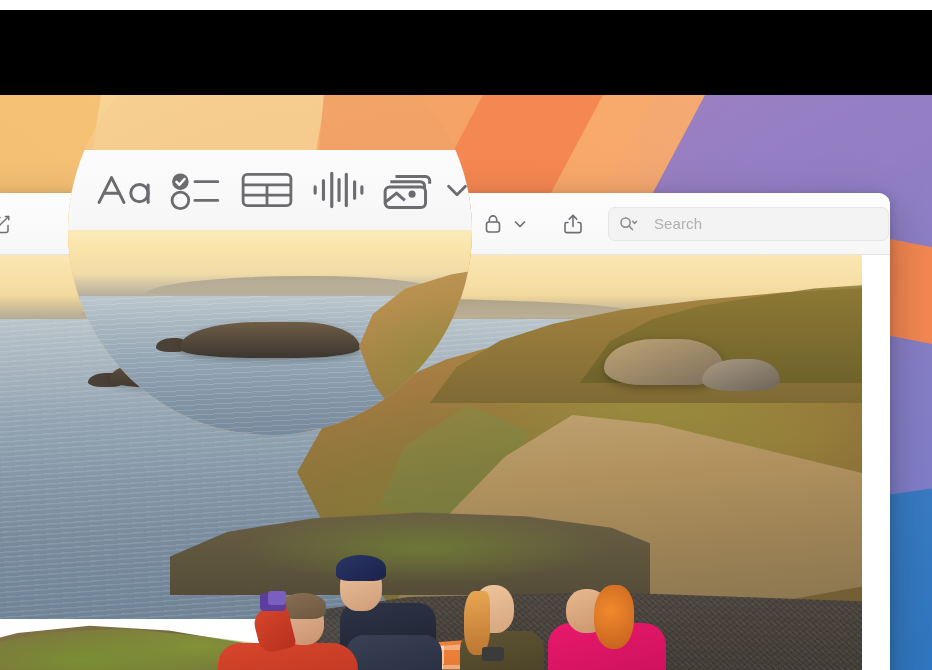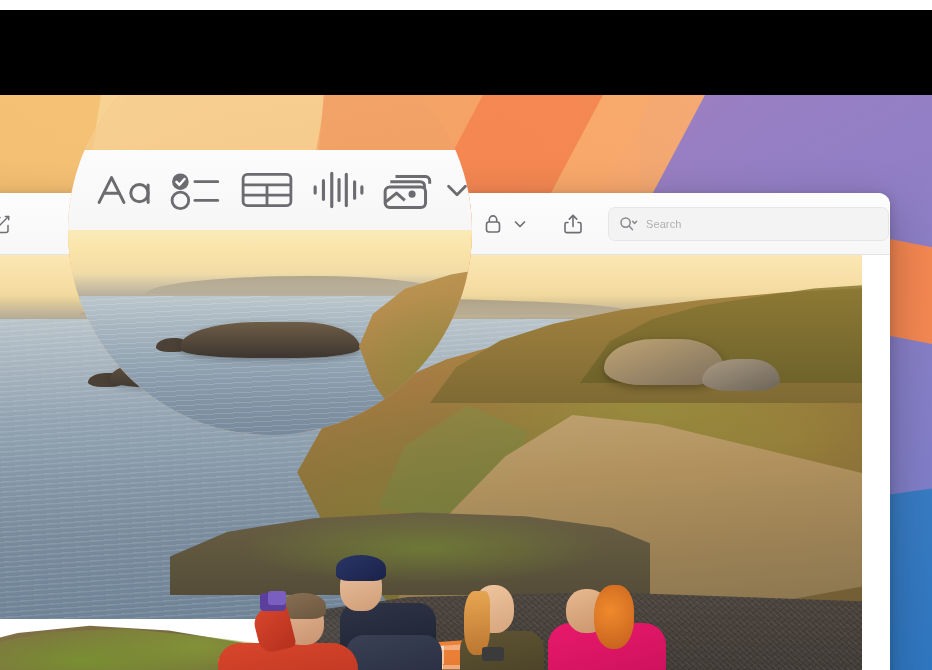--- a/index.html
+++ b/index.html
@@ -47,21 +47,21 @@
   .tb-left{display:flex;align-items:center;padding-left:18px;width:560px;}
   .tb-right{display:flex;align-items:center;margin-left:auto;padding-right:14px;}
 
   .tb-btn{width:46px;height:40px;display:flex;align-items:center;justify-content:center;
     border-radius:7px;cursor:default;}
   .tb-btn svg{display:block;}
   .chev{margin-left:-4px;margin-right:4px;display:flex;align-items:center;}
 
   .search{width:281px;height:34px;background:#f3f3f3;border:1px solid #e6e6e6;border-radius:7px;
     display:flex;align-items:center;padding:0 10px;box-sizing:border-box;}
-  .search-ph{color:#b0b0b0;font-size:11px;margin-left:7px;letter-spacing:.1px;}
+  .search-ph{color:#b0b0b0;font-size:15px;margin-left:15px;letter-spacing:.1px;}
 
   
   .photo-wrap{position:relative;width:100%;height:443px;background:#ffffff;overflow:hidden;}
   .photo{position:absolute;left:0;top:0;width:902px;height:443px;overflow:hidden;}
 
   
   .sky{position:absolute;left:0;top:0;width:100%;height:72px;
     background:linear-gradient(180deg,#fbe7b4 0%,#f7dfa6 35%,#efd79c 62%,#ddd0ae 85%,#c9c8b8 100%);}
   .haze{position:absolute;left:0;top:40px;width:100%;height:24px;
     background:linear-gradient(180deg,rgba(196,176,143,.0),rgba(150,140,125,.55));}

